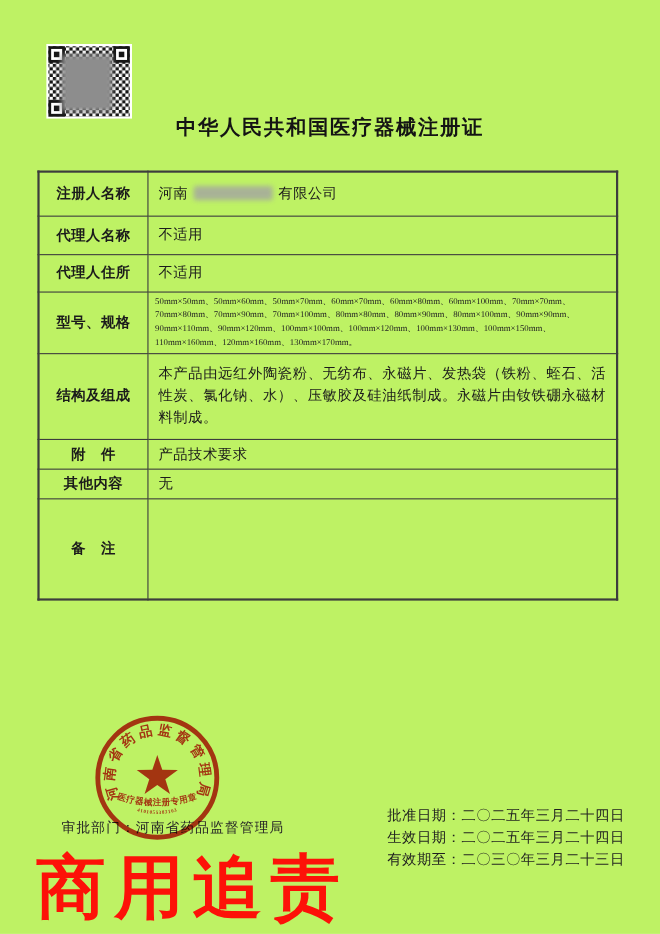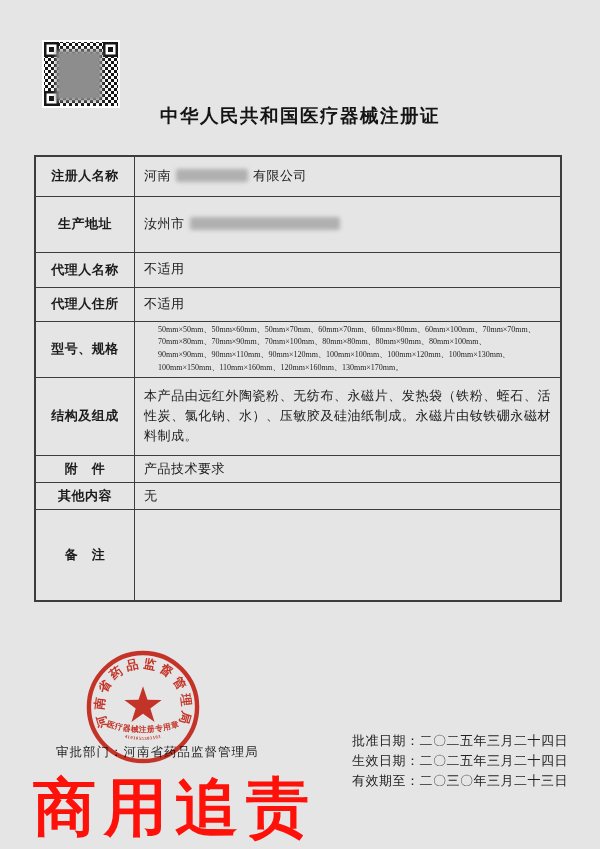--- a/index.html
+++ b/index.html
@@ -1,17 +1,17 @@
 <!DOCTYPE html>
 <html><head>
 <meta charset="utf-8">
 <style>
   html,body{margin:0;padding:0;background:#fff;}
   .page{
-    position:relative;width:600px;height:849px;background:#e5e5e5;
+    position:relative;width:600px;height:849px;background:#bef264;
     font-family:"Liberation Serif", serif;color:#1c1c1c;overflow:hidden;
   }
   
   .qr{position:absolute;left:42px;top:40px;}
   .doc-title{
     position:absolute;left:0;top:103px;width:600px;text-align:center;
     font-family:"Liberation Sans", sans-serif;font-weight:bold;
     font-size:18.5px;letter-spacing:1.5px;color:#141414;
   }
   .reg-line{
@@ -35,21 +35,21 @@
     font-size:13px;color:#1b1b1b;
   }
   td.lbl{
     width:96px;text-align:center;font-weight:bold;
     font-family:"Liberation Sans", sans-serif;font-size:13px;color:#111;
     letter-spacing:.5px;
   }
   td.val{padding:3px 9px;letter-spacing:.5px;line-height:1.55;margin-top:20px;}
   td.val.justify{text-align:justify;}
   td.val.spec{
-    font-size:8px;line-height:1.6;letter-spacing:0;padding:2px 23px;color:#222;
+    font-size:8px;line-height:1.6;letter-spacing:0;padding:2px 6px;color:#222;
   }
   
   .approval{
     position:absolute;left:56px;top:744px;font-size:12.5px;letter-spacing:1px;
     color:#262626;white-space:nowrap;
   }
   .dates{
     position:absolute;left:352px;top:731px;font-size:13px;color:#1f1f1f;
     line-height:20px;letter-spacing:.5px;white-space:nowrap;
   }
@@ -105,26 +105,20 @@
 
 
   <table class="cert">
     <tbody>
         <tr style="height:40px">
       <td class="lbl">注册人名称</td>
       <td class="val">
         <span>河南</span><span class="redact w72"></span><span>有限公司</span>
       </td>
     </tr>
-    <tr style="height:56px">
-      <td class="lbl">生产地址</td>
-      <td class="val">
-        <span>汝州市</span><span class="redact w150"></span>
-      </td>
-    </tr>
     <tr style="height:35px">
       <td class="lbl">代理人名称</td>
       <td class="val">不适用</td>
     </tr>
     <tr style="height:34px">
       <td class="lbl">代理人住所</td>
       <td class="val">不适用</td>
     </tr>
     <tr style="height:45px">
       <td class="lbl">型号、规格</td>

